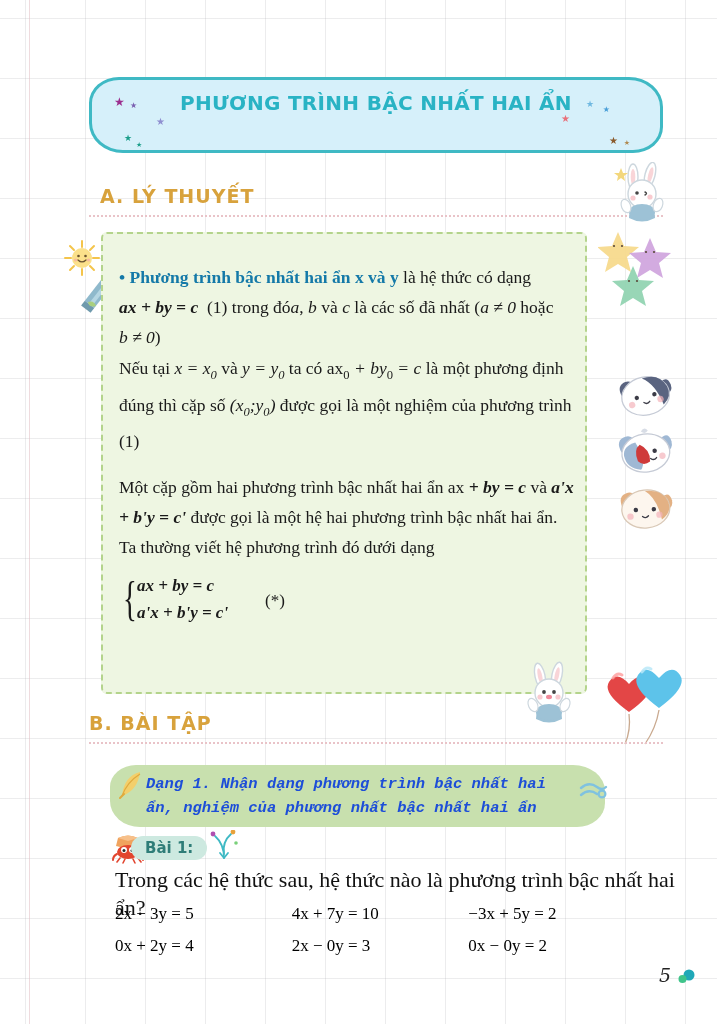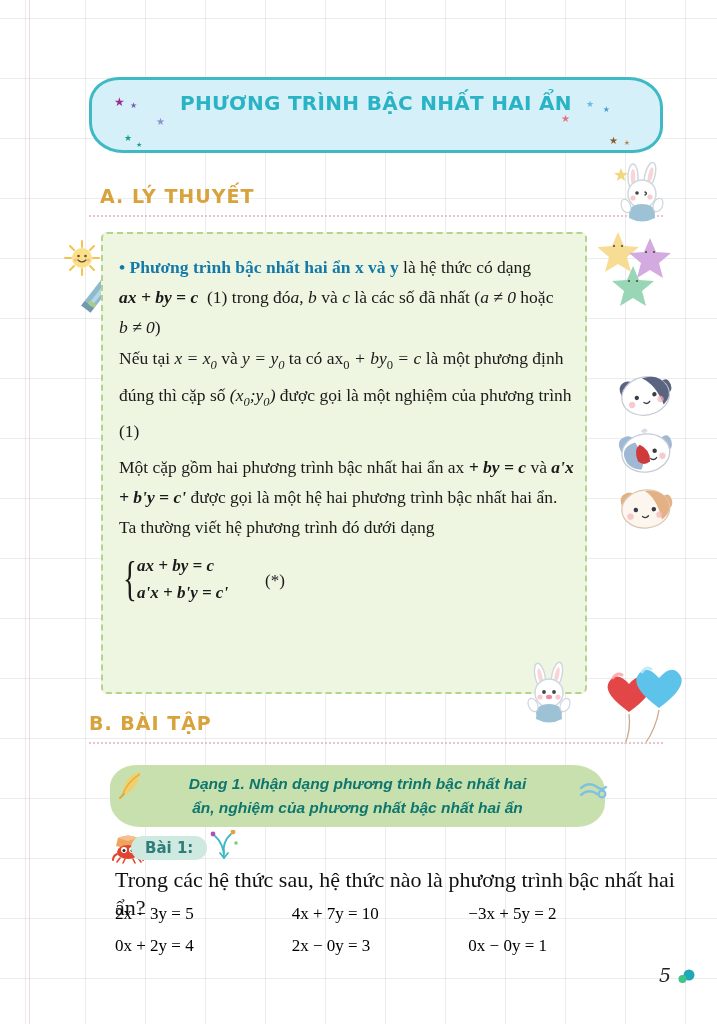--- a/index.html
+++ b/index.html
@@ -98,21 +98,21 @@
   .bullet-head {
     color: #1479a8;
     font-weight: bold;
   }
   .blue-head {
     color: #1479a8;
     font-weight: bold;
     display: block;
     margin-top: 2px;
   }
-  .para { margin: 6px 0 0 0; }
+  .para { margin: 16px 0 0 0; }
   .mi { font-style: italic; }
   .mb { font-style: italic; font-weight: bold; }
   sub { font-size: 0.72em; }
 
   
   .system {
     display: inline-block;
     position: relative;
     margin: 10px 0 4px 4px;
     vertical-align: top;
@@ -149,27 +149,27 @@
     left: 110px;
     top: 765px;
     width: 495px;
     height: 62px;
     background: #c8e0ae;
     border-radius: 26px 32px 28px 30px / 22px 26px 24px 26px;
   }
   .dang-text {
     position: absolute;
     left: 36px; right: 36px; top: 7px;
-    text-align: center;
-    font-family: Liberation Sans, sans-serif;
+    text-align: left;
+    font-family: Liberation Mono, monospace;
     font-weight: bold;
     font-style: italic;
     font-size: 15.5px;
     line-height: 24px;
-    color: #0f766e;
+    color: #1d4ed8;
   }
   .dang-text .ln { display: block; }
 
   
   .bai-badge {
     position: absolute;
     left: 131px;
     top: 836px;
     height: 24px;
     padding: 0 14px;
@@ -503,21 +503,21 @@
 
   <div class="eq-grid">
     <div class="eq-row">
       <div class="eq-cell">2x − 3y = 5</div>
       <div class="eq-cell">4x + 7y = 10</div>
       <div class="eq-cell">−3x + 5y = 2</div>
     </div>
     <div class="eq-row">
       <div class="eq-cell">0x + 2y = 4</div>
       <div class="eq-cell">2x − 0y = 3</div>
-      <div class="eq-cell">0x − 0y = 1</div>
+      <div class="eq-cell">0x − 0y = 2</div>
     </div>
   </div>
 
   <div class="page-num">5</div>
   <div class="page-dot">
     <svg width="17" height="15" viewBox="0 0 17 15">
       <circle cx="11" cy="6" r="5.5" fill="#1fa8b8"></circle>
       <circle cx="4.5" cy="10" r="4" fill="#3fc48a"></circle>
     </svg>
   </div>

